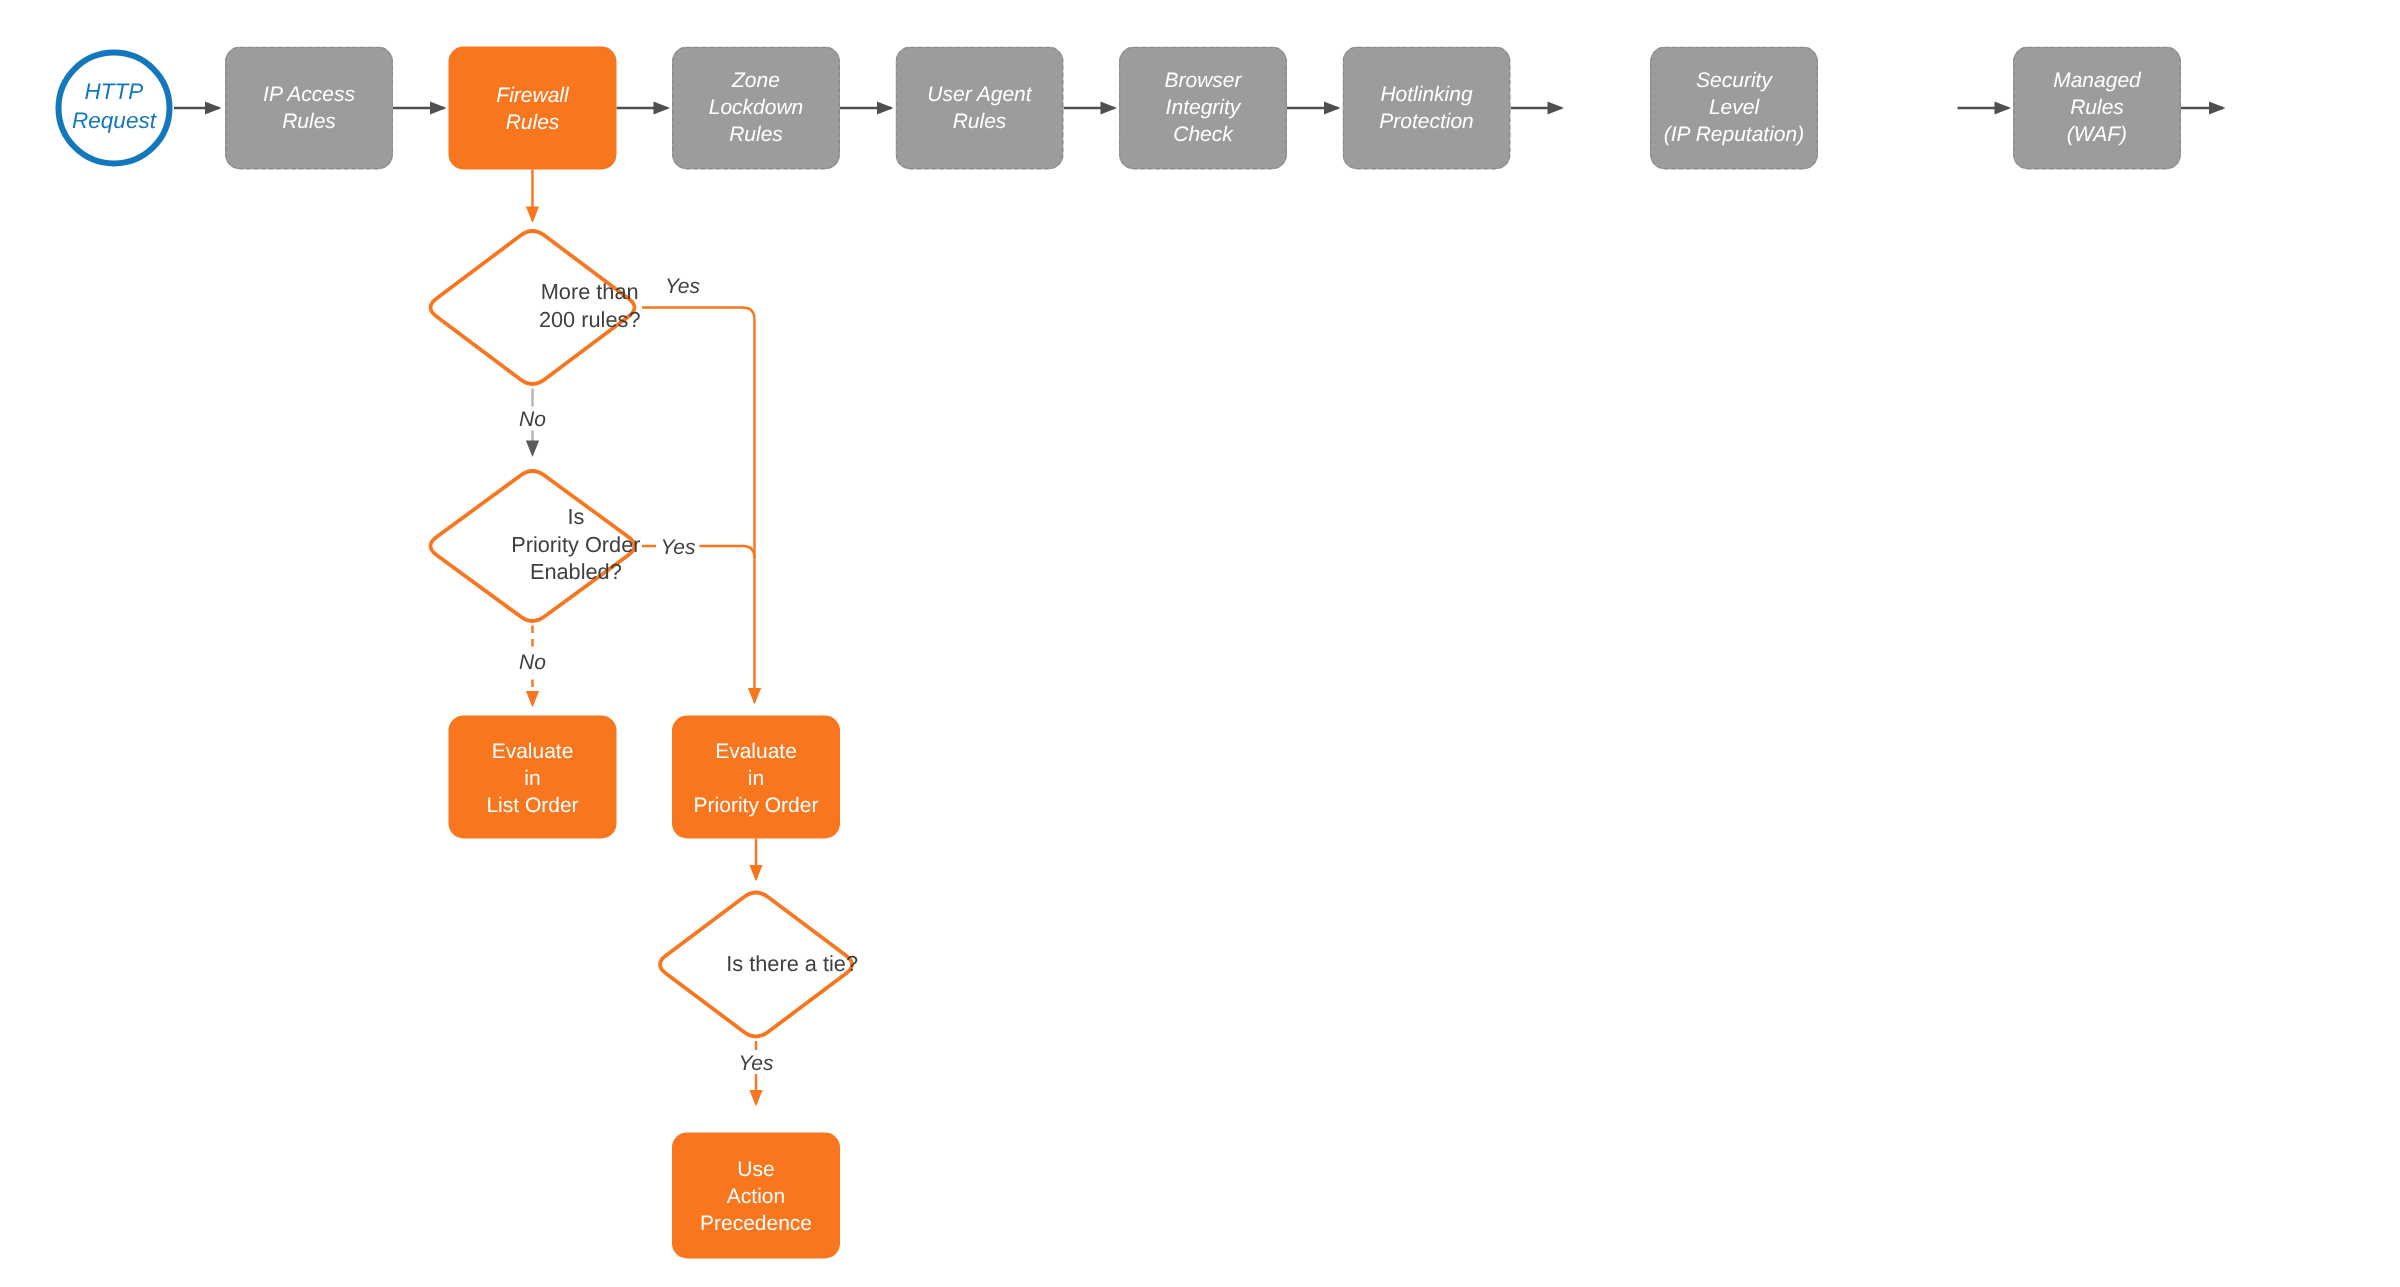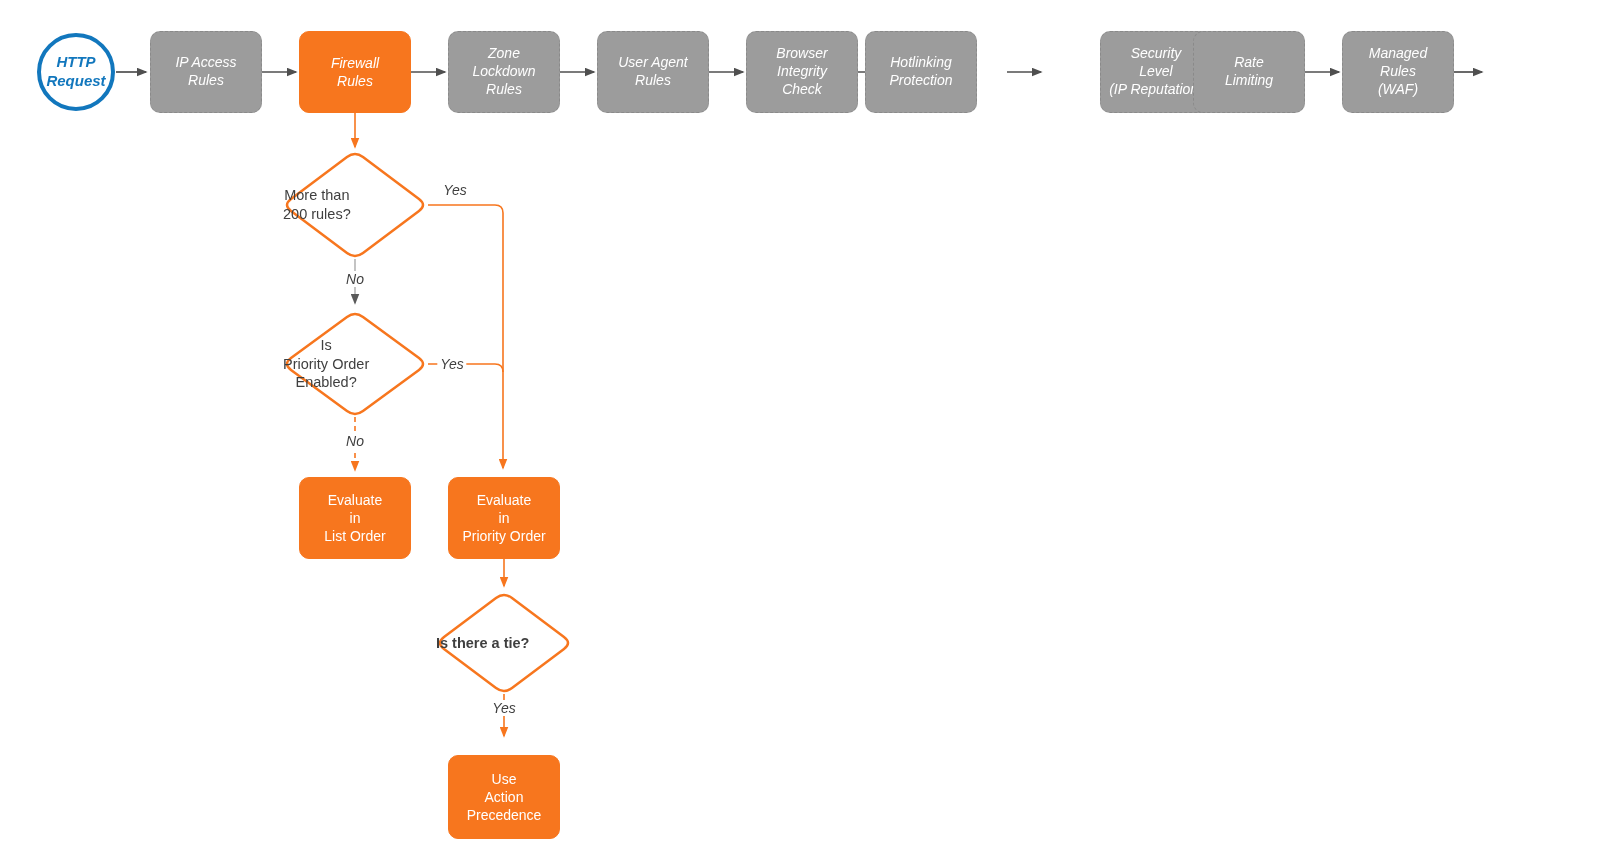--- a/index.html
+++ b/index.html
@@ -5,24 +5,24 @@
   html,body{margin:0;padding:0;background:#ffffff;}
   #canvas{
     position:relative;width:1600px;height:858px;background:#ffffff;overflow:hidden;
     font-family:"Liberation Sans","DejaVu Sans",sans-serif;
   }
   .node{position:absolute;box-sizing:border-box;display:flex;align-items:center;justify-content:center;text-align:center;}
   .label{white-space:pre-line;}
   .stage{width:112px;height:82px;top:31px;border-radius:10px;color:#ffffff;font-style:italic;font-size:14px;line-height:1.28;}
   .gray{background:#9c9c9c;border:1px dashed #8a8a8a;}
   .orangebox{background:#f7761e;border:1px solid #f7761e;border-radius:10px;color:#ffffff;font-size:14px;line-height:1.3;}
-  .circle{border-radius:50%;font-weight:bold;font-style:italic;line-height:1.25;}
+  .circle{border-radius:50%;font-weight:normal;font-style:italic;line-height:1.25;}
   #start-circle{left:37px;top:33px;width:78px;height:78px;background:#ffffff;border:4px solid #1277bd;color:#1277bd;font-size:15px;}
   #end-circle{left:1485px;top:28px;width:86px;height:86px;background:#1277bd;color:#ffffff;font-size:15px;}
-  .dtext{position:absolute;display:flex;align-items:center;justify-content:flex-start;text-align:center;color:#3f3f3f;font-size:14.5px;line-height:1.3;}
+  .dtext{position:absolute;display:flex;align-items:center;justify-content:flex-end;text-align:center;color:#3f3f3f;font-size:14.5px;line-height:1.3;}
   .edge-label{position:absolute;background:#ffffff;color:#3f3f3f;font-style:italic;font-size:14px;padding:0 3px;transform:translate(-50%,-50%);}
   svg{position:absolute;left:0;top:0;}
 </style>
 </head>
 <body>
 
 <div id="canvas">
 
   <svg width="1600" height="858" viewBox="0 0 1600 858">
     <defs>
@@ -88,49 +88,45 @@
   </div>
   <div class="node stage gray" style="left:597px">
     <span class="label">User Agent
 Rules</span>
   </div>
   <div class="node stage gray" style="left:746px">
     <span class="label">Browser
 Integrity
 Check</span>
   </div>
-  <div class="node stage gray" style="left:865px">
+  <div class="node stage gray" style="left:895px">
     <span class="label">Hotlinking
 Protection</span>
   </div>
   <div class="node stage gray" style="left:1100px">
     <span class="label">Security
 Level
 (IP Reputation)</span>
-  </div>
-  <div class="node stage gray" style="left:1193px">
-    <span class="label">Rate
-Limiting</span>
   </div>
   <div class="node stage gray" style="left:1342px">
     <span class="label">Managed
 Rules
 (WAF)</span>
   </div>
 
   <div class="dtext" style="left:283px;top:151px;width:144px;height:108px;">
     <span class="label">More than
 200 rules?</span>
   </div>
   <div class="dtext" style="left:283px;top:311px;width:144px;height:106px;">
     <span class="label">Is
 Priority Order
 Enabled?</span>
   </div>
-  <div class="dtext" style="left:436px;top:592px;width:136px;height:102px;font-weight:bold;">
+  <div class="dtext" style="left:436px;top:592px;width:136px;height:102px;">
     <span class="label">Is there a tie?</span>
   </div>
 
   <div class="node orangebox" style="left:299px;top:477px;width:112px;height:82px;">
     <span class="label">Evaluate
 in
 List Order</span>
   </div>
   <div class="node orangebox" style="left:448px;top:477px;width:112px;height:82px;">
     <span class="label">Evaluate

